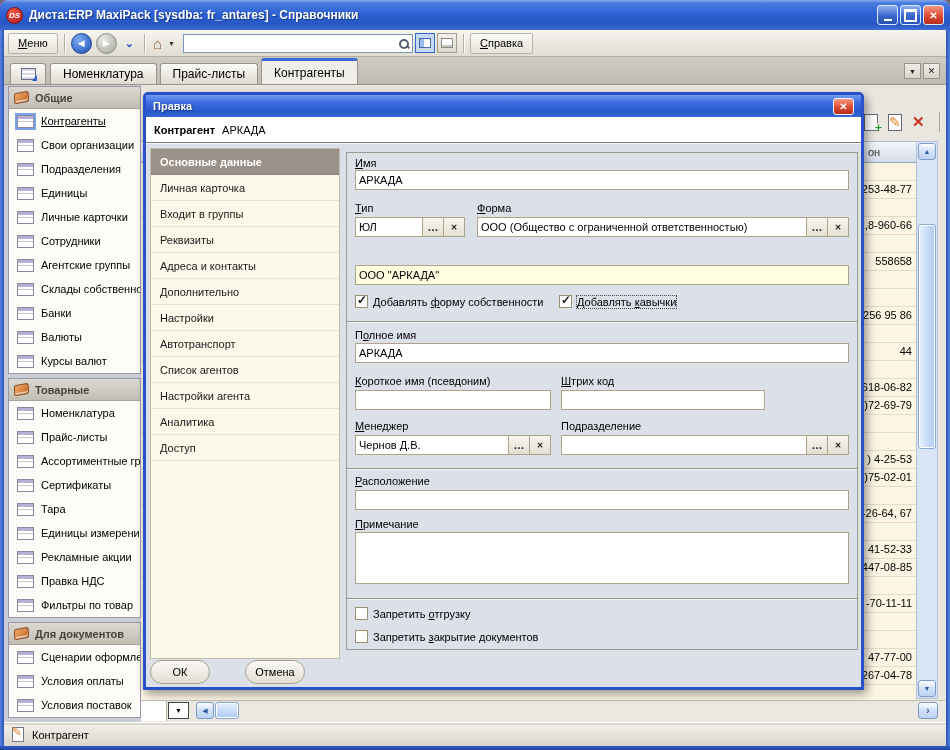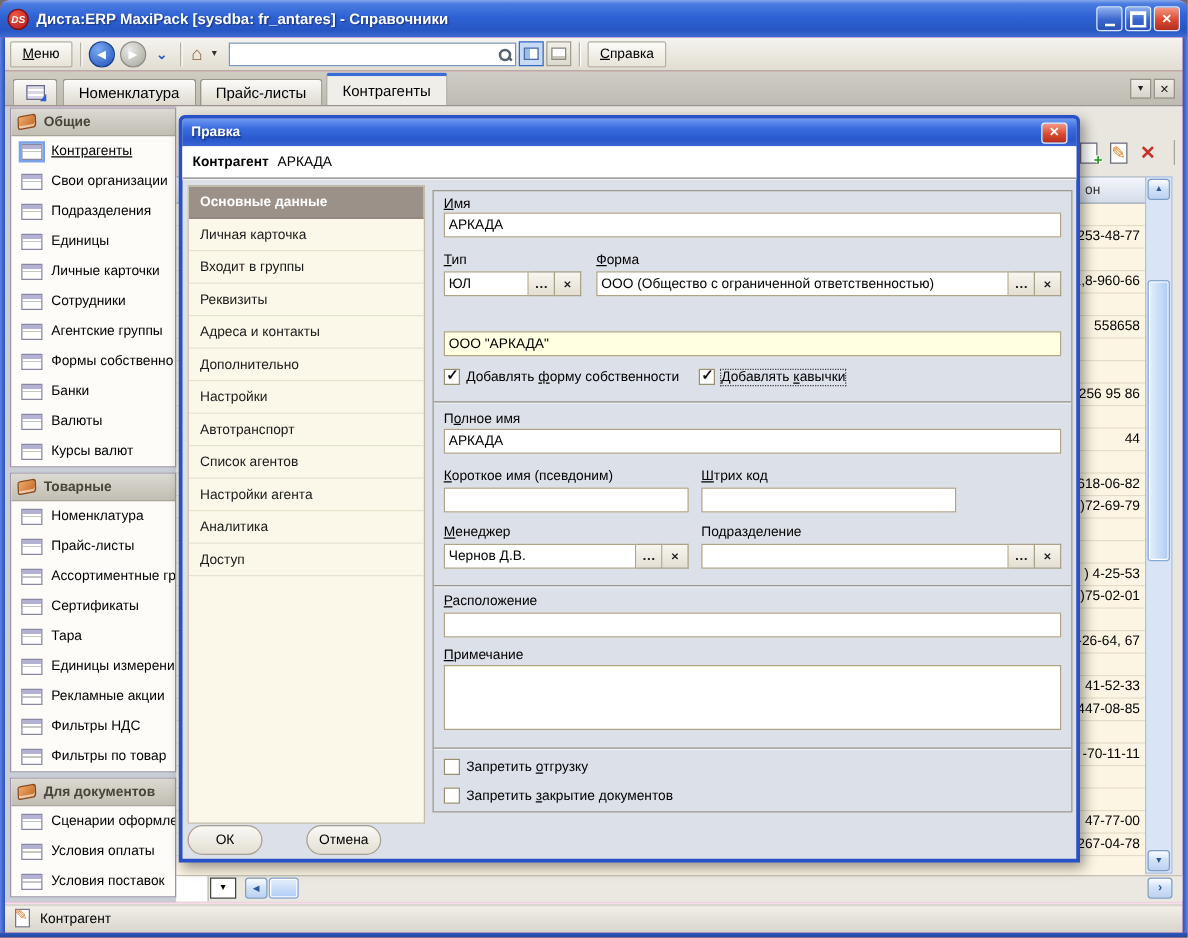--- a/index.html
+++ b/index.html
@@ -312,21 +312,21 @@
           <div class="sb-item">
             <span class="tbl-icon"></span>
             <span class="sb-lb">Сотрудники</span>
           </div>
           <div class="sb-item">
             <span class="tbl-icon"></span>
             <span class="sb-lb">Агентские группы</span>
           </div>
           <div class="sb-item">
             <span class="tbl-icon"></span>
-            <span class="sb-lb">Формы собственно</span>
+            <span class="sb-lb">Склады собственно</span>
           </div>
           <div class="sb-item">
             <span class="tbl-icon"></span>
             <span class="sb-lb">Банки</span>
           </div>
           <div class="sb-item">
             <span class="tbl-icon"></span>
             <span class="sb-lb">Валюты</span>
           </div>
           <div class="sb-item">
@@ -362,21 +362,21 @@
           <div class="sb-item">
             <span class="tbl-icon"></span>
             <span class="sb-lb">Единицы измерени</span>
           </div>
           <div class="sb-item">
             <span class="tbl-icon"></span>
             <span class="sb-lb">Рекламные акции</span>
           </div>
           <div class="sb-item">
             <span class="tbl-icon"></span>
-            <span class="sb-lb">Фильтры НДС</span>
+            <span class="sb-lb">Правка НДС</span>
           </div>
           <div class="sb-item">
             <span class="tbl-icon"></span>
             <span class="sb-lb">Фильтры по товар</span>
           </div>
         </div>
         <div class="sb-box" style="top: 537px;">
           <div class="sb-head">
             <span class="book-icon"></span>
             <span class="sb-head-t">Для документов</span>

